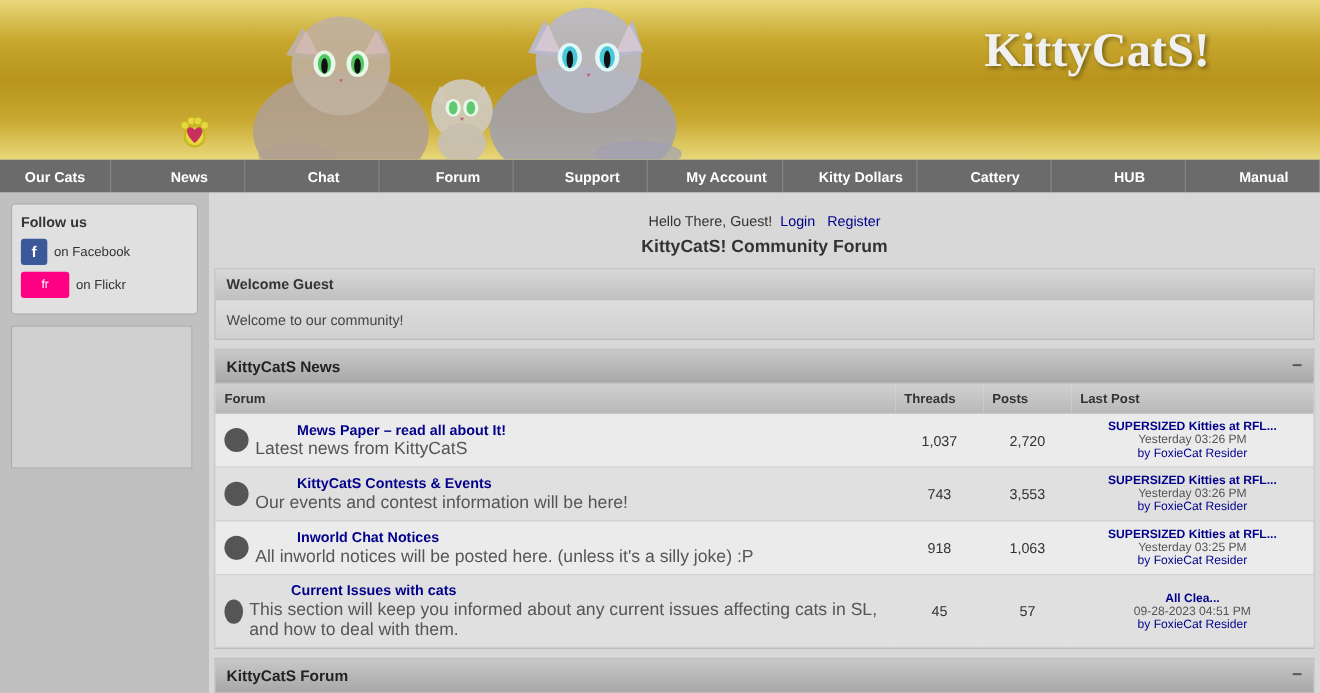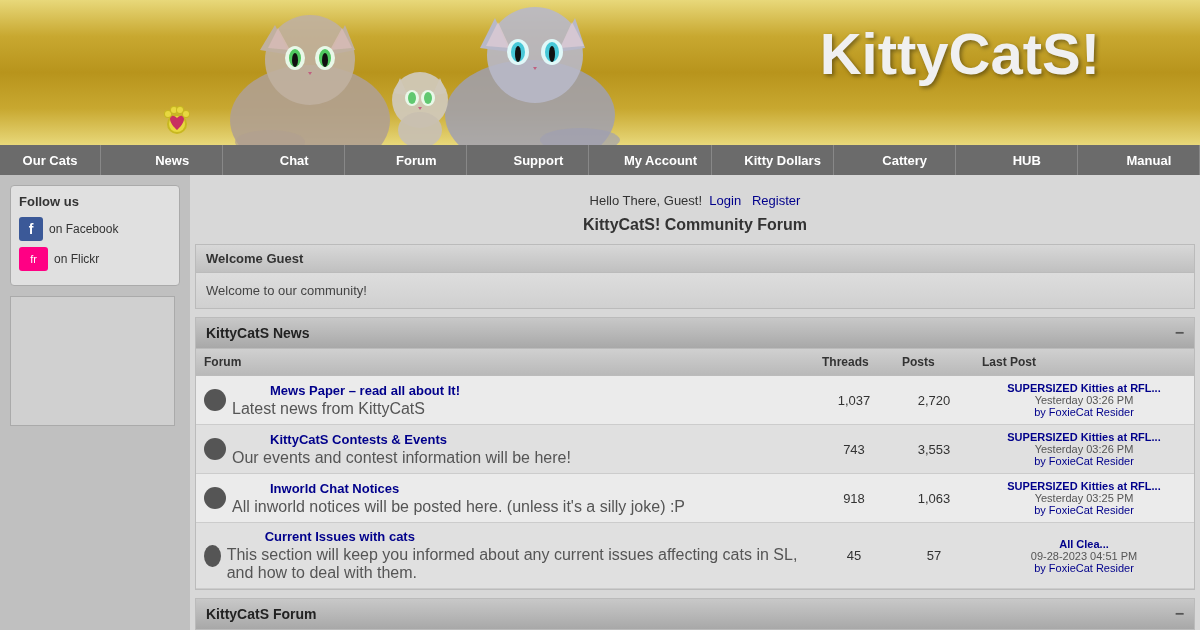--- a/index.html
+++ b/index.html
@@ -10,24 +10,24 @@
       width: 1200px;
       height: 145px;
       background: linear-gradient(to bottom, #e8d87a, #c8a830, #b8941c, #c8a830, #e8d87a);
       position: relative;
       overflow: hidden;
     }
     .header-logo {
       position: absolute;
       right: 100px;
       top: 20px;
-      font-size: 58px;
+      font-size: 44px;
       font-weight: bold;
       color: #f0f0f0;
-      font-family: Liberation Sans, sans-serif;
+      font-family: Liberation Serif, serif;
       text-shadow: 2px 2px 4px rgba(0,0,0,0.4);
     }
     .header-paw {
       position: absolute;
       left: 160px;
       top: 100px;
       font-size: 30px;
     }
 
     
@@ -92,21 +92,21 @@
       background: #3b5998;
       color: white;
       display: flex;
       align-items: center;
       justify-content: center;
       font-weight: bold;
       font-size: 14px;
       border-radius: 3px;
     }
     .flickr-icon {
-      width: 29px;
+      width: 44px;
       height: 24px;
       background: #ff0084;
       color: white;
       display: flex;
       align-items: center;
       justify-content: center;
       font-weight: normal;
       font-size: 11px;
       border-radius: 3px;
     }

